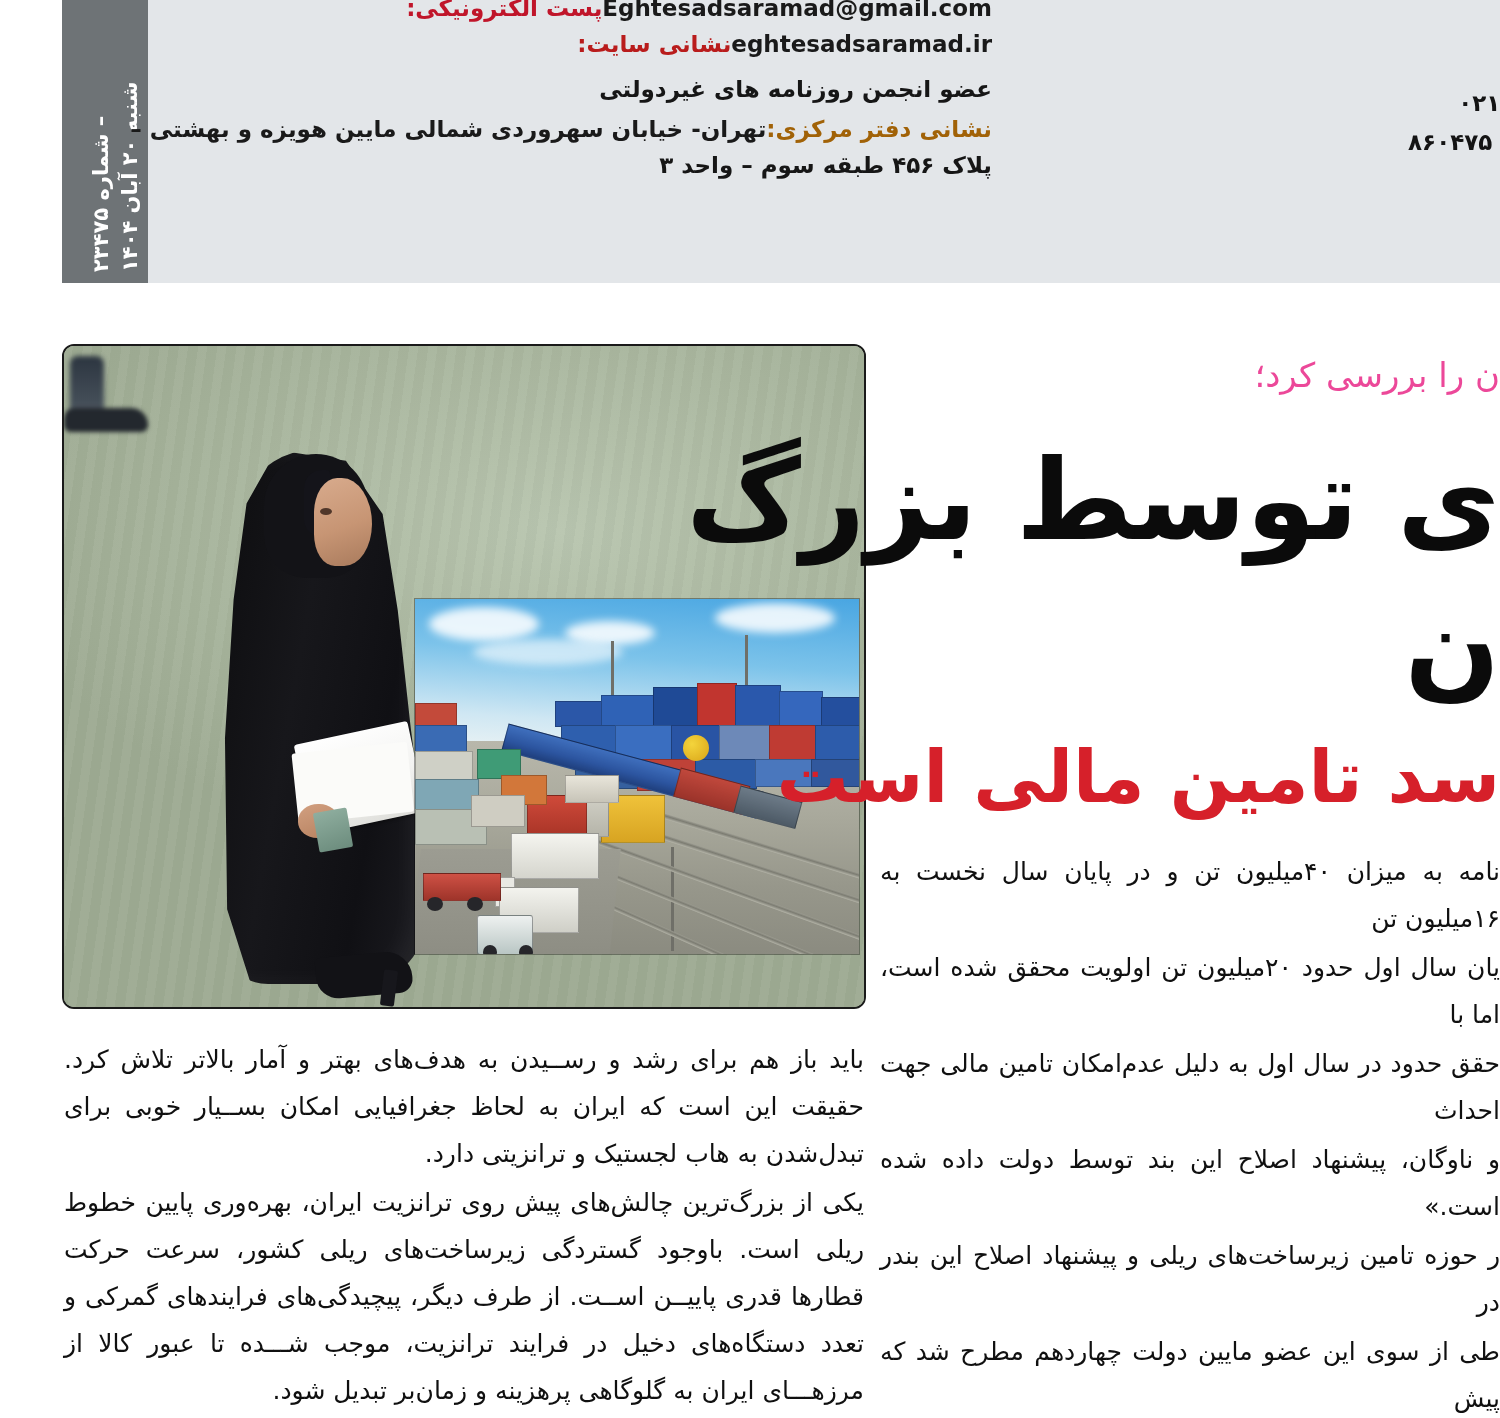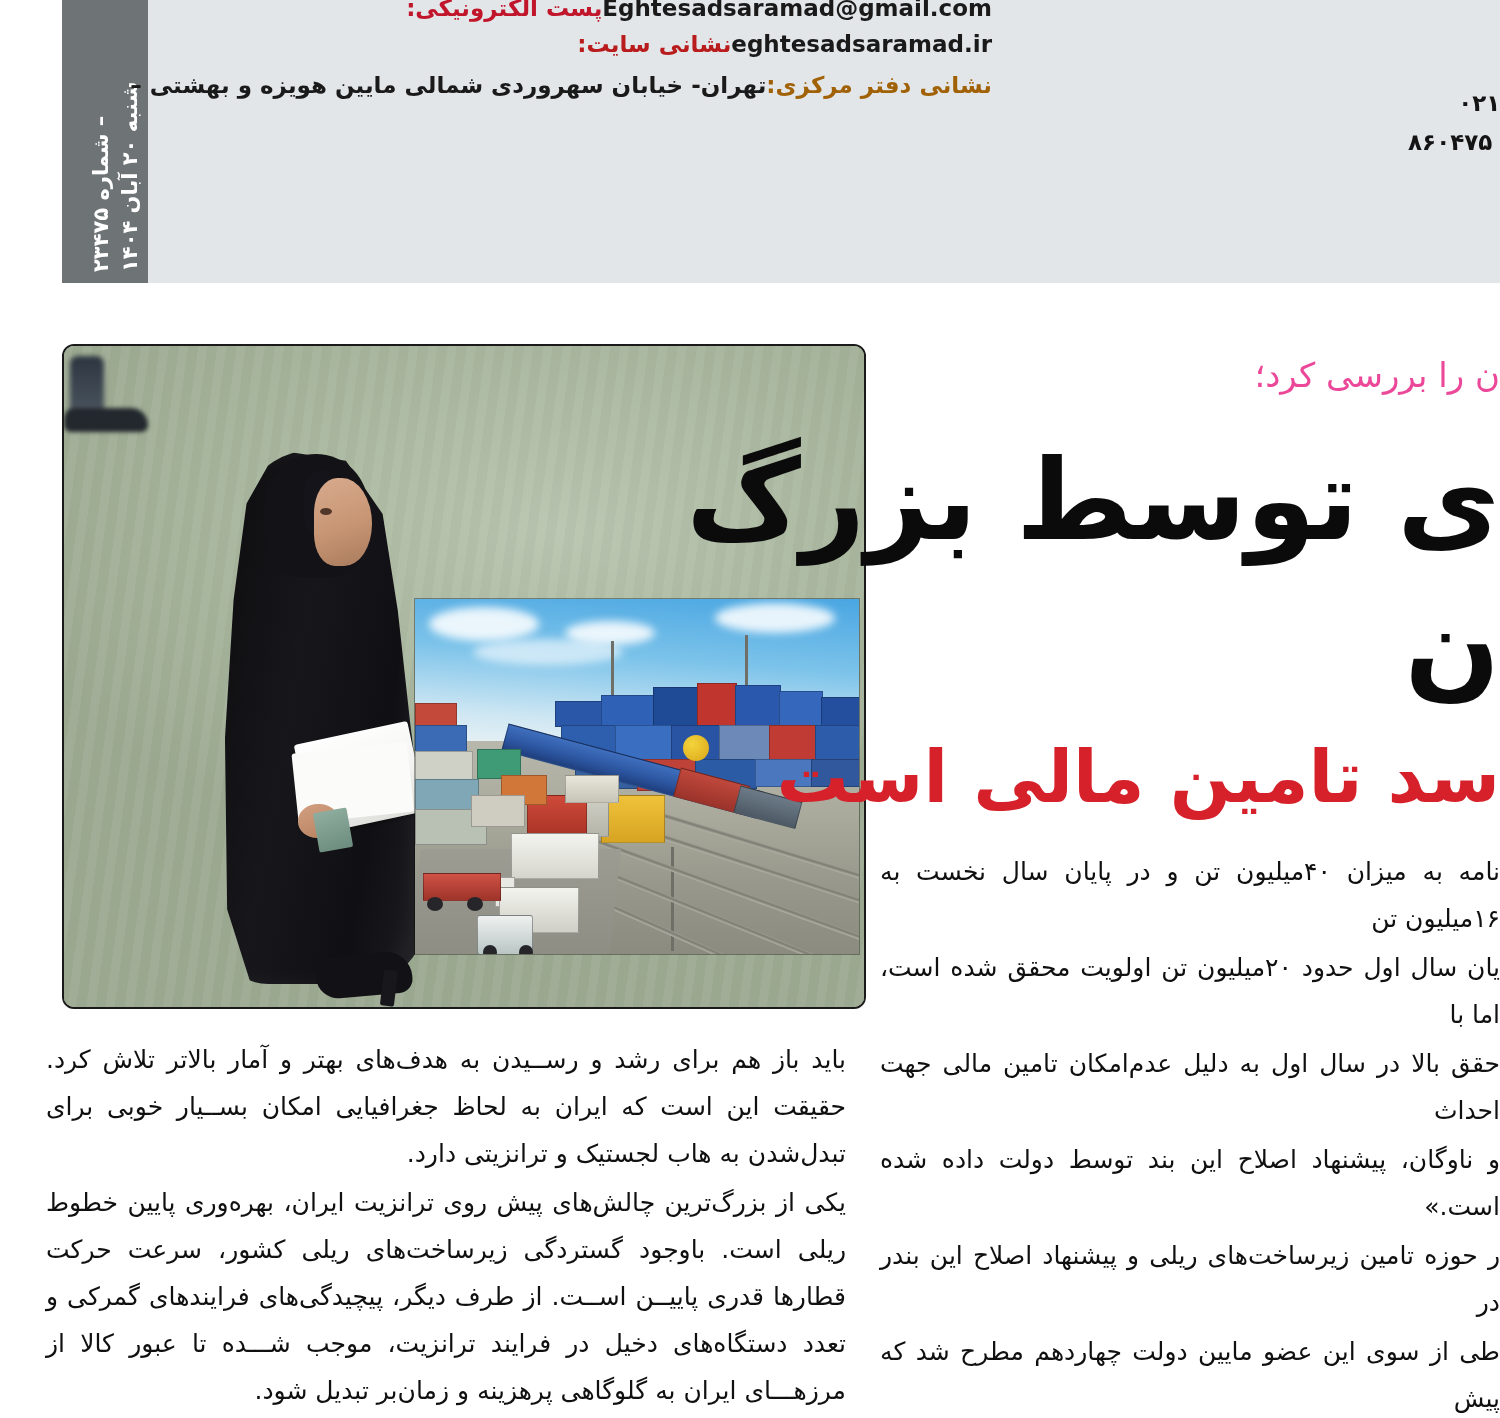--- a/index.html
+++ b/index.html
@@ -327,21 +327,21 @@
     line-height: 1.88;
     color: #101010;
     text-align: justify;
     text-justify: inter-word;
   }
   #body-right p { margin: 0 0 2px 0; }
 
   
   #body-left {
     position: absolute;
-    left: 46px;
+    left: 64px;
     top: 1036px;
     width: 800px;
     direction: rtl;
     text-align: justify;
     text-justify: inter-word;
     font-size: 25px;
     line-height: 1.88;
     color: #101010;
   }
   #body-left p { margin: 0 0 2px 0; }
@@ -357,23 +357,25 @@
     <span class="vert line2">– شماره ۲۳۴۷۵</span>
   </div>
 
   <div id="contact-block">
     <div class="row">
       <span class="latin val">Eghtesadsaramad@gmail.com</span><span class="lbl" style="color: rgb(192, 21, 42);">پست الکترونیکی:</span>
     </div>
     <div class="row">
       <span class="latin val">eghtesadsaramad.ir</span><span class="lbl" style="color: #b91c1c;">نشانی سایت:</span>
     </div>
+    <div class="row r-member">عضو انجمن روزنامه های غیردولتی</div>
     <div class="row r-addr1">
       <span class="lbl" style="color: #a16207;">نشانی دفتر مرکزی:</span><span class="val">تهران- خیابان سهروردی شمالی مایین هویزه و بهشتی –</span>
     </div>
+    <div class="row">پلاک ۴۵۶ طبقه سوم – واحد ۳</div>
   </div>
 
   <div id="phone-block">
     <div class="pline">ری</div>
     <div class="spacer-1"></div>
     <div class="pline">۰۲۱-۸۸۷</div>
     <div class="pline">۰۲۱- ۸۶۰۴۷۵</div>
     <div class="pline">۰۹۱۹</div>
   </div>
 </div>
@@ -469,21 +471,21 @@
 <div id="article-right">
   <div id="kicker">ن را بررسی کرد؛</div>
   <h1 id="headline">
     <span class="l1">ی توسط بزرگ</span>
     <span class="l2">ن</span>
   </h1>
   <h2 id="subhead" style="color: rgb(214, 32, 42);">سد تامین مالی است</h2>
   <div id="body-right">
       <p>نامه به میزان ۴۰میلیون تن و در پایان سال نخست به ۱۶میلیون تن</p>
       <p>یان سال اول حدود ۲۰میلیون تن اولویت محقق شده است، اما با</p>
-      <p>حقق بالا در سال اول به دلیل عدم‌امکان تامین مالی جهت احداث</p>
+      <p>حقق حدود در سال اول به دلیل عدم‌امکان تامین مالی جهت احداث</p>
       <p>و ناوگان، پیشنهاد اصلاح این بند توسط دولت داده شده است.»</p>
       <p>ر حوزه تامین زیرساخت‌های ریلی و پیشنهاد اصلاح این بندر در</p>
       <p>طی از سوی این عضو مایین دولت چهاردهم مطرح شد که پیش</p>
       <p>ده است که حمل‌ونقل و ترانزیت یکی از مهم‌ترین اولویت‌های</p>
     </div>
 </div>
 
 <div id="body-left">
     <p>باید باز هم برای رشد و رســیدن به هدف‌های بهتر و آمار بالاتر تلاش کرد. حقیقت این است که ایران به لحاظ جغرافیایی امکان بســیار خوبی برای تبدل‌شدن به هاب لجستیک و ترانزیتی دارد.</p>
     <p>یکی از بزرگ‌ترین چالش‌های پیش روی ترانزیت ایران، بهره‌وری پایین خطوط ریلی است. باوجود گستردگی زیرساخت‌های ریلی کشور، سرعت حرکت قطارها قدری پاییــن اســت. از طرف دیگر، پیچیدگی‌های فرایندهای گمرکی و تعدد دستگاه‌های دخیل در فرایند ترانزیت، موجب شـــده تا عبور کالا از مرزهـــای ایران به گلوگاهی پرهزینه و زمان‌بر تبدیل شود.</p>

